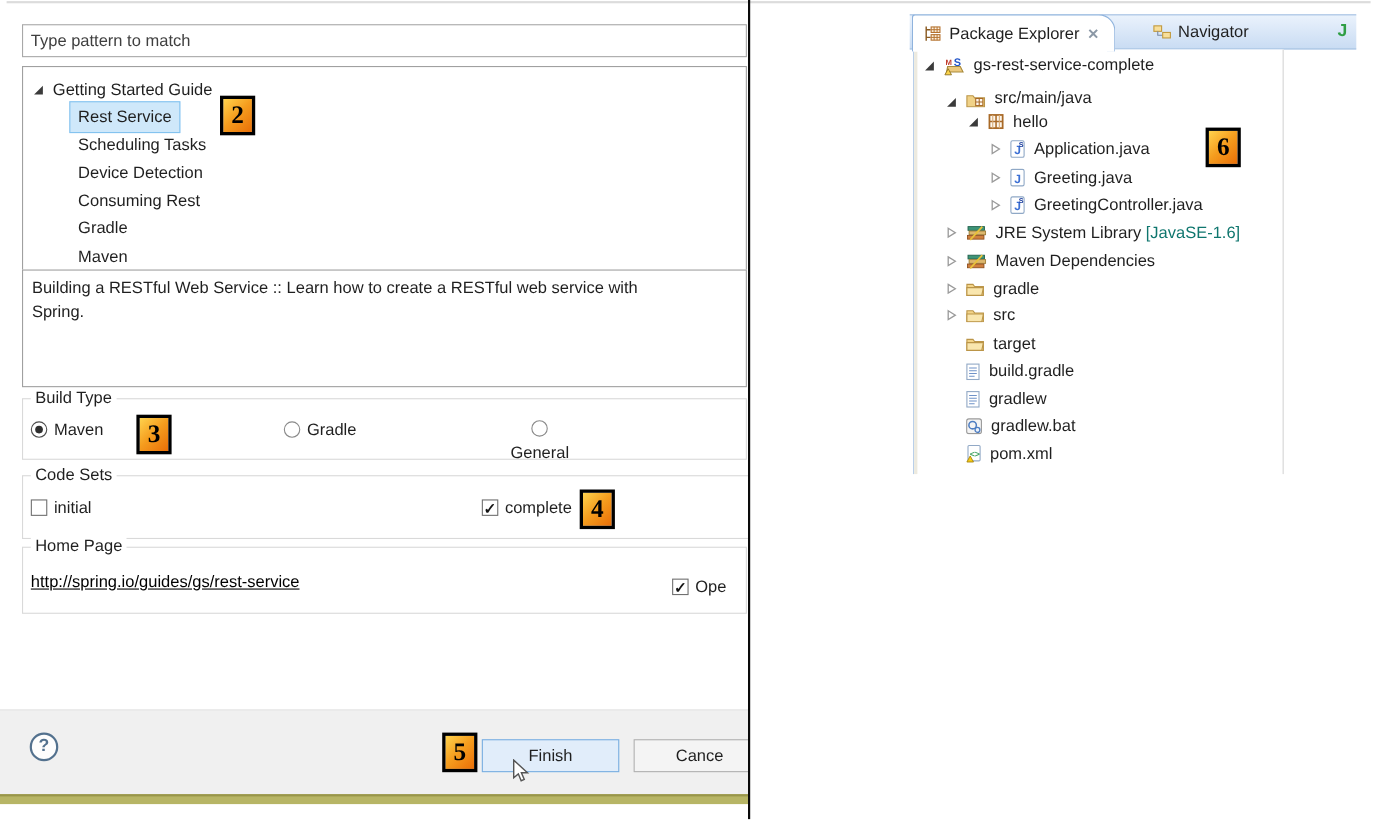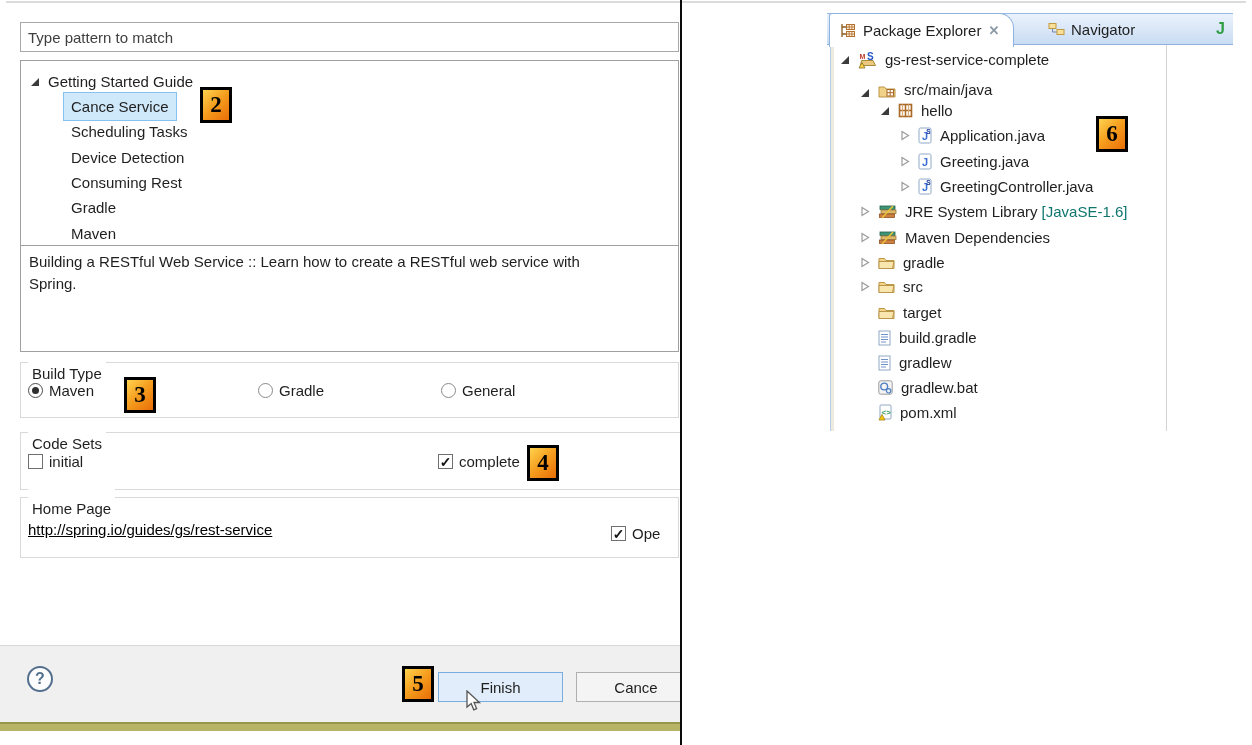--- a/index.html
+++ b/index.html
@@ -13,21 +13,21 @@
   #divider{left:680px;top:0;width:2px;height:745px;background:#0a0a0a;z-index:50;}
   
   .field{left:20px;top:22px;width:659px;height:30px;border:1px solid #a8a8a8;box-sizing:border-box;
          font-family:"Liberation Sans",sans-serif;font-size:15px;color:#3f3f3f;padding:0 0 0 7px;background:#fff;outline:none;}
   .treebox{left:20px;top:60px;width:659px;height:202px;border:1px solid #a0a0a0;box-sizing:border-box;background:#fff;overflow:hidden;}
   .trow{position:absolute;height:25px;line-height:25px;font-size:15px;display:flex;align-items:center;gap:8px;white-space:nowrap;}
   .sel{background:#cfe8fa;border:1px solid #84c3ef;padding:1px 7px;margin-left:-8px;}
   .descbox{left:20px;top:245px;width:659px;height:107px;border:1px solid #a0a0a0;box-sizing:border-box;background:#fff;}
   .descbox .txt{margin:5px 0 0 8px;width:582px;font-size:15px;line-height:22px;}
   .group{border:1px solid #d9d9d9;box-sizing:border-box;background:#fff;position:absolute;}
-  .legend{position:absolute;top:-10px;left:7px;background:#fff;padding:12px 4px;font-size:15px;white-space:nowrap;}
+  .legend{position:absolute;top:-10px;left:7px;background:#fff;padding:0 4px;font-size:15px;white-space:nowrap;}
   .opt{position:absolute;display:flex;align-items:center;gap:6px;font-size:15px;white-space:nowrap;}
   .radio{width:15px;height:15px;border:1px solid #8a8a8a;border-radius:50%;background:#fff;position:relative;box-sizing:border-box;flex:0 0 auto;}
   .radio.on{border-color:#4d4d4d;}
   .radio.on:after{content:"";position:absolute;inset:3px;border-radius:50%;background:#2f2f2f;}
   .cb{width:15px;height:15px;border:1px solid #707070;background:#fff;box-sizing:border-box;display:flex;align-items:center;justify-content:center;
       font-size:14px;font-weight:bold;color:#141414;line-height:1;flex:0 0 auto;}
   .link{font-size:15px;color:#000000;text-decoration:underline;white-space:nowrap;}
   
   .sepline{left:0;top:645px;width:681px;height:1px;background:#d8d8d8;}
   .btnbar{left:0;top:646px;width:681px;height:76px;background:#f0f0f0;}
@@ -71,21 +71,21 @@
     <input class="abs field" readonly="" value="Type pattern to match" style="">
 
     <div class="abs treebox">
       <div class="trow" style="left:8px;top:8px;">
         <svg width="11" height="11" viewBox="0 0 11 11">
             <polygon points="2,10 10,2 10,10" fill="#3b3b3b"></polygon>
           </svg>
         <span>Getting Started Guide</span>
       </div>
       <div class="trow" style="left:50px;top:33px;">
-        <span class="sel">Cance Service</span>
+        <span class="sel">Rest Service</span>
       </div>
       <div class="trow" style="left:50px;top:58px;">
         <span>Scheduling Tasks</span>
       </div>
       <div class="trow" style="left:50px;top:84px;">
         <span>Device Detection</span>
       </div>
       <div class="trow" style="left:50px;top:109px;">
         <span>Consuming Rest</span>
       </div>
@@ -105,21 +105,21 @@
     <div class="group" style="left:20px;top:362px;width:659px;height:56px;">
       <span class="legend">Build Type</span>
       <div class="opt" style="left:7px;top:19px;">
         <span class="radio on"></span>
         <span>Maven</span>
       </div>
       <div class="opt" style="left:237px;top:19px;">
         <span class="radio"></span>
         <span>Gradle</span>
       </div>
-      <div class="opt" style="left:420px;top:19px;">
+      <div class="opt" style="left:443px;top:19px;flex-direction:column;">
         <span class="radio"></span>
         <span>General</span>
       </div>
     </div>
     <div class="badge" style="left:124px;top:377px;">3</div>
 
     <div class="group" style="left:20px;top:432px;width:757px;height:58px;">
       <span class="legend">Code Sets</span>
       <div class="opt" style="left:7px;top:20px;">
         <span class="cb"></span>

